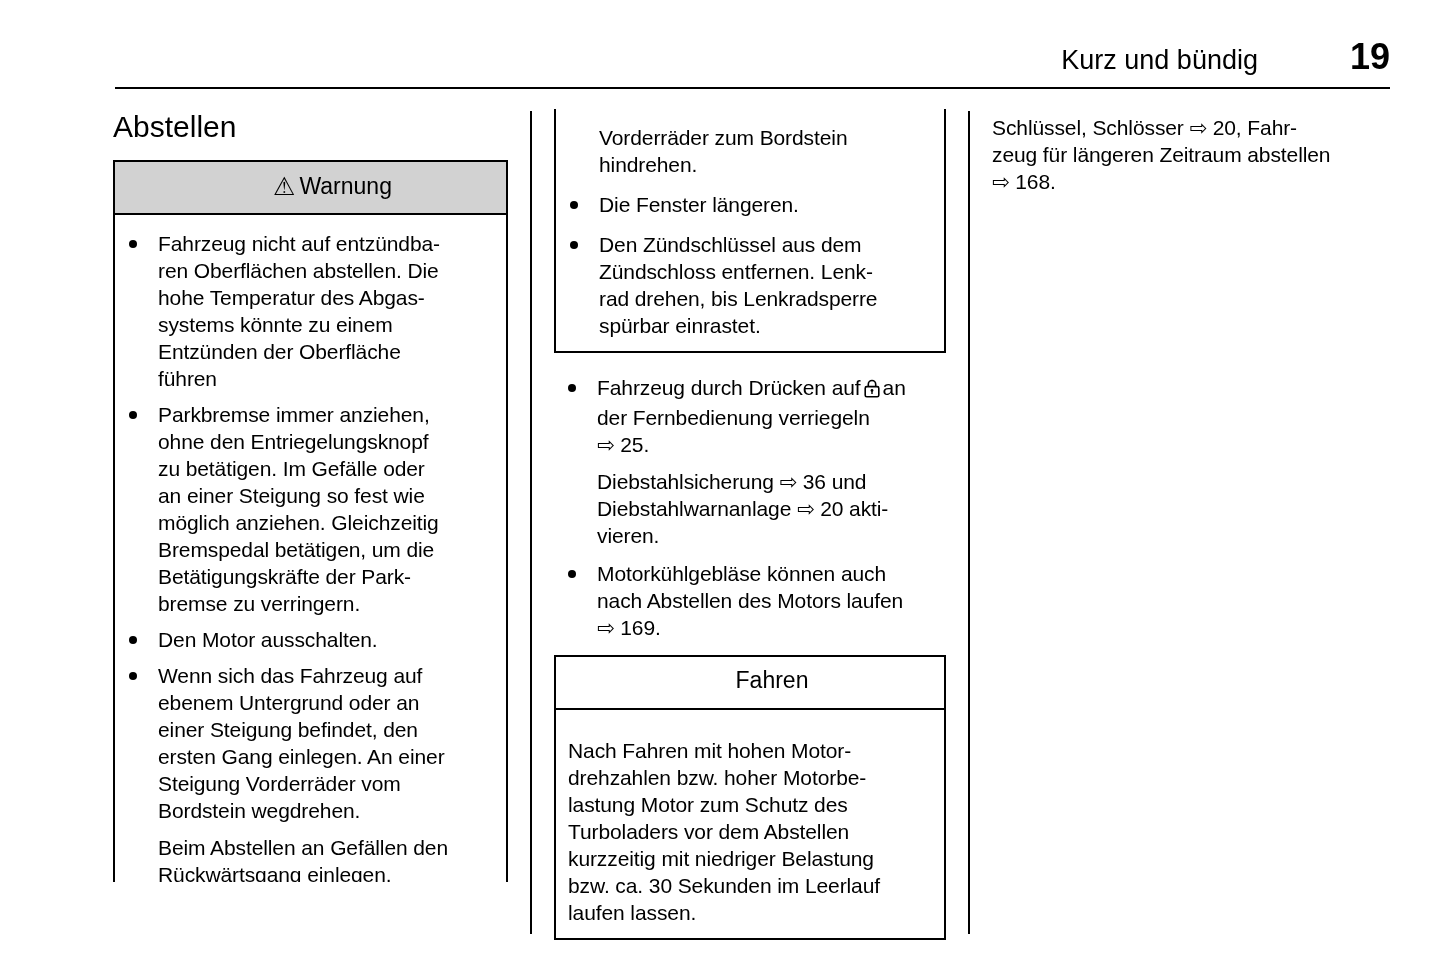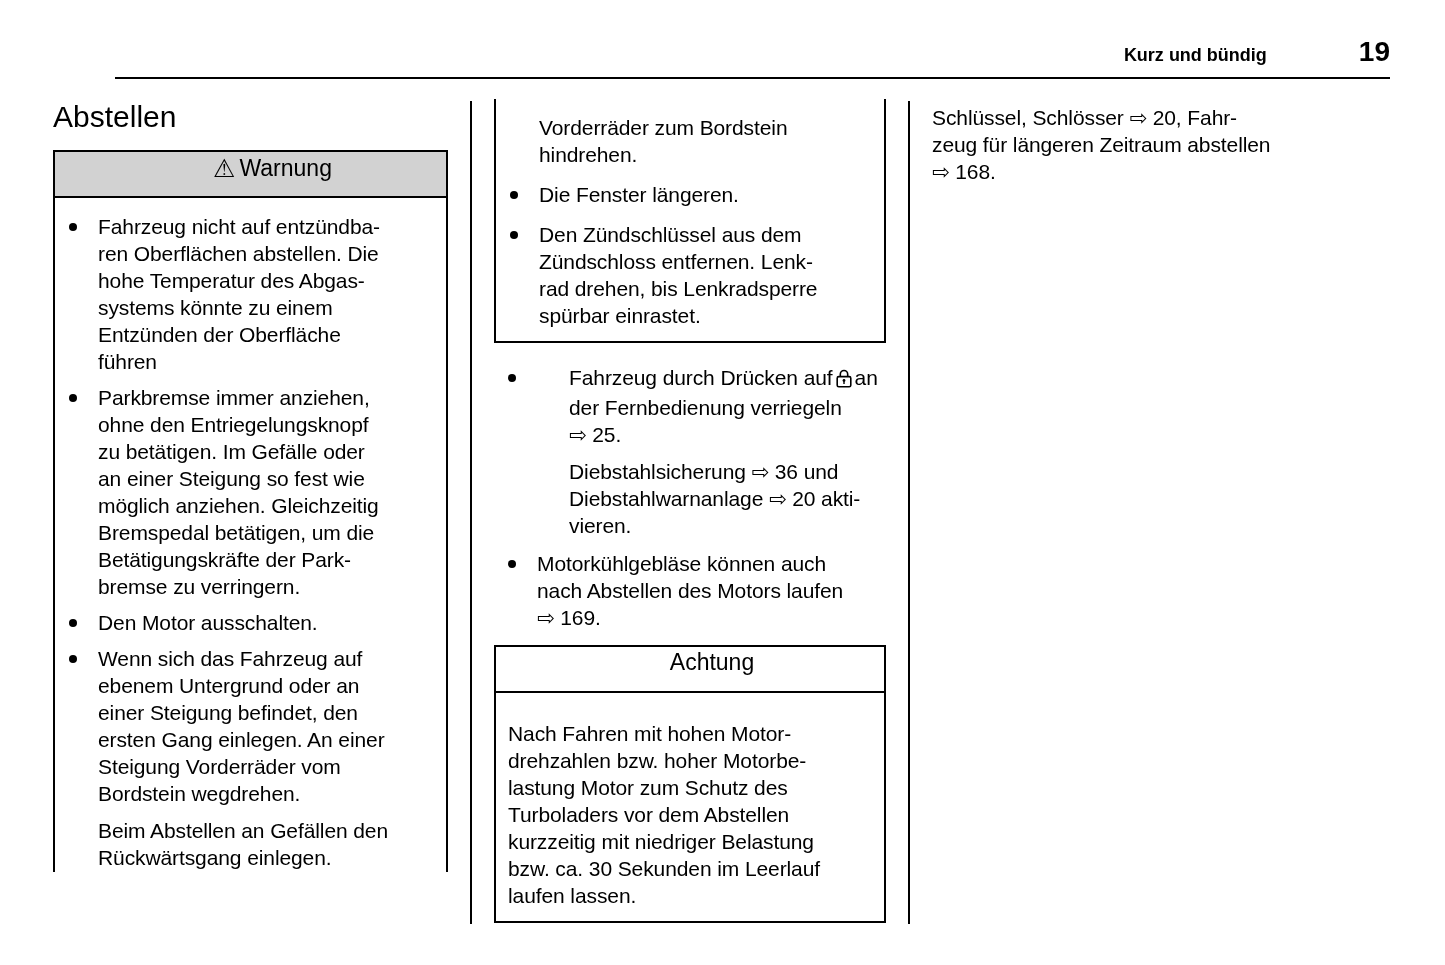--- a/index.html
+++ b/index.html
@@ -14,26 +14,26 @@
 
   
   .page-header {
     margin: 36px 55px 0 115px;
     display: flex;
     justify-content: flex-end;
     align-items: baseline;
     border-bottom: 2px solid #000;
     padding-bottom: 9px;
   }
-  .page-title { font-size: 18px; font-weight: bold; letter-spacing: 0; }
-  .page-number { font-size: 28px; font-weight: bold; margin-left 90px; margin-left: 92px; }
+  .page-title { font-size: 27px; font-weight: normal; letter-spacing: 0; }
+  .page-number { font-size: 36px; font-weight: bold; margin-left 90px; margin-left: 92px; }
 
   
   .content-row {
-    margin: 20px 55px 0 53px;
+    margin: 20px 55px 0 113px;
     display: flex;
     height: 825px;
     align-items: stretch;
   }
   .vsep {
     width: 2px;
     background: #000;
     margin: 2px 22px 0 22px;
     height: 823px;
     flex: none;
@@ -49,22 +49,22 @@
     margin: 0 0 15px 0;
     font-weight: 400;
   }
 
   
   .box { border: 2px solid #000; }
   .box-cut-bottom { border-bottom: none; height: 722px; overflow: hidden; }
   .box-cut-top { border-top: none; }
 
   .box-header {
-    height: 46px;
-    line-height: 30px;
+    height: 53px;
+    line-height: 46px;
     text-align: center;
     border-bottom: 2px solid #000;
     font-size: 23px;
     padding-left: 44px;
   }
   .box-header.gray { background: #d2d2d2; }
   .warn-icon { font-size: 25px; margin-right: 4px; position: relative; top: 1px; }
 
   .box-body { padding: 15px 8px 12px 12px; }
 
@@ -83,21 +83,21 @@
     margin: 10px 0 0 2px;
   }
   .li-text { margin-left: 21px; }
   .para { margin-top: 10px; }
   .indented { margin-left: 31px; }
 
   .col2 .box-cut-top { }
   .col2 .box-cut-top .li { margin: 13px 0 0 0; }
 
   .free-list { padding: 0 0 0 12px; }
-  .free-list .li.first { margin-top: 21px; gap: 32px; }
+  .free-list .li.first { margin-top: 21px; }
   .free-list .li { margin-top: 11px; margin-bottom: 0; }
 
   .caution-box { margin-top: 14px; margin-left: 0; }
   .caution-box .box-header { background: #ffffff; }
   .caution-box .box-body { padding: 27px 10px 12px 12px; }
 
   .lock-icon { display: inline-block; margin: 0 3px; vertical-align: -3px; }
 
   .col3 { padding-top: 5px; }
 </style>
@@ -200,21 +200,21 @@
       <div class="li">
         <span class="dot"></span>
         <div class="li-text t">Motorkühlgebläse können auch
 nach Abstellen des Motors laufen
 ⇨ 169.</div>
       </div>
     </div>
 
     <div class="box caution-box">
       <div class="box-header">
-        <span>Achtung</span>
+        <span>Fahren</span>
       </div>
       <div class="box-body t">Nach Fahren mit hohen Motor-
 drehzahlen bzw. hoher Motorbe-
 lastung Motor zum Schutz des
 Turboladers vor dem Abstellen
 kurzzeitig mit niedriger Belastung
 bzw. ca. 30 Sekunden im Leerlauf
 laufen lassen.</div>
     </div>
   </div>

